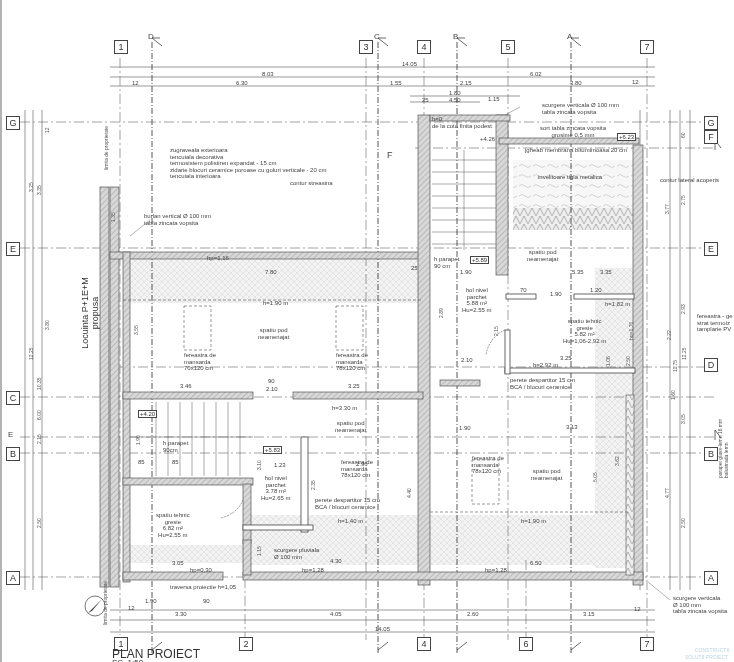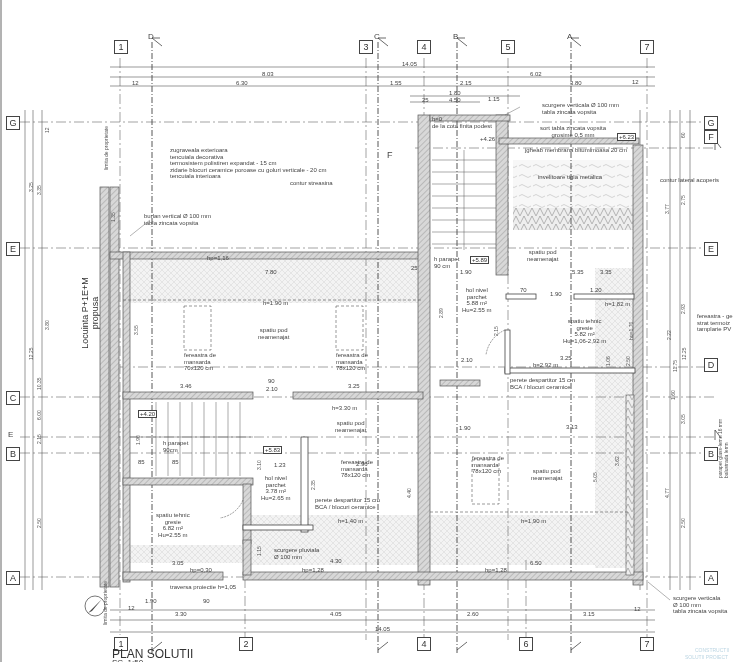--- a/index.html
+++ b/index.html
@@ -406,14 +406,14 @@
 <div class="vsmall" style="left:493px;top:336px;">2.15</div>
 <div class="vsmall" style="left:256px;top:470px;">3.10</div>
 <div class="vsmall" style="left:256px;top:556px;">1.15</div>
 <div class="dim" style="left:138px;top:459px;">85</div>
 <div class="dim" style="left:172px;top:459px;">85</div>
 <div class="dim" style="left:520px;top:287px;">70</div>
 <div class="dim" style="left:590px;top:287px;">1.20</div>
 <div class="dim" style="left:411px;top:265px;">25</div>
 <div class="vsmall" style="left:133px;top:335px;">3.55</div>
 
-<div class="title">PLAN SOLUTII</div>
+<div class="title">PLAN PROIECT</div>
 <div class="title2">SC. 1:50</div>
 
 </body></html>

